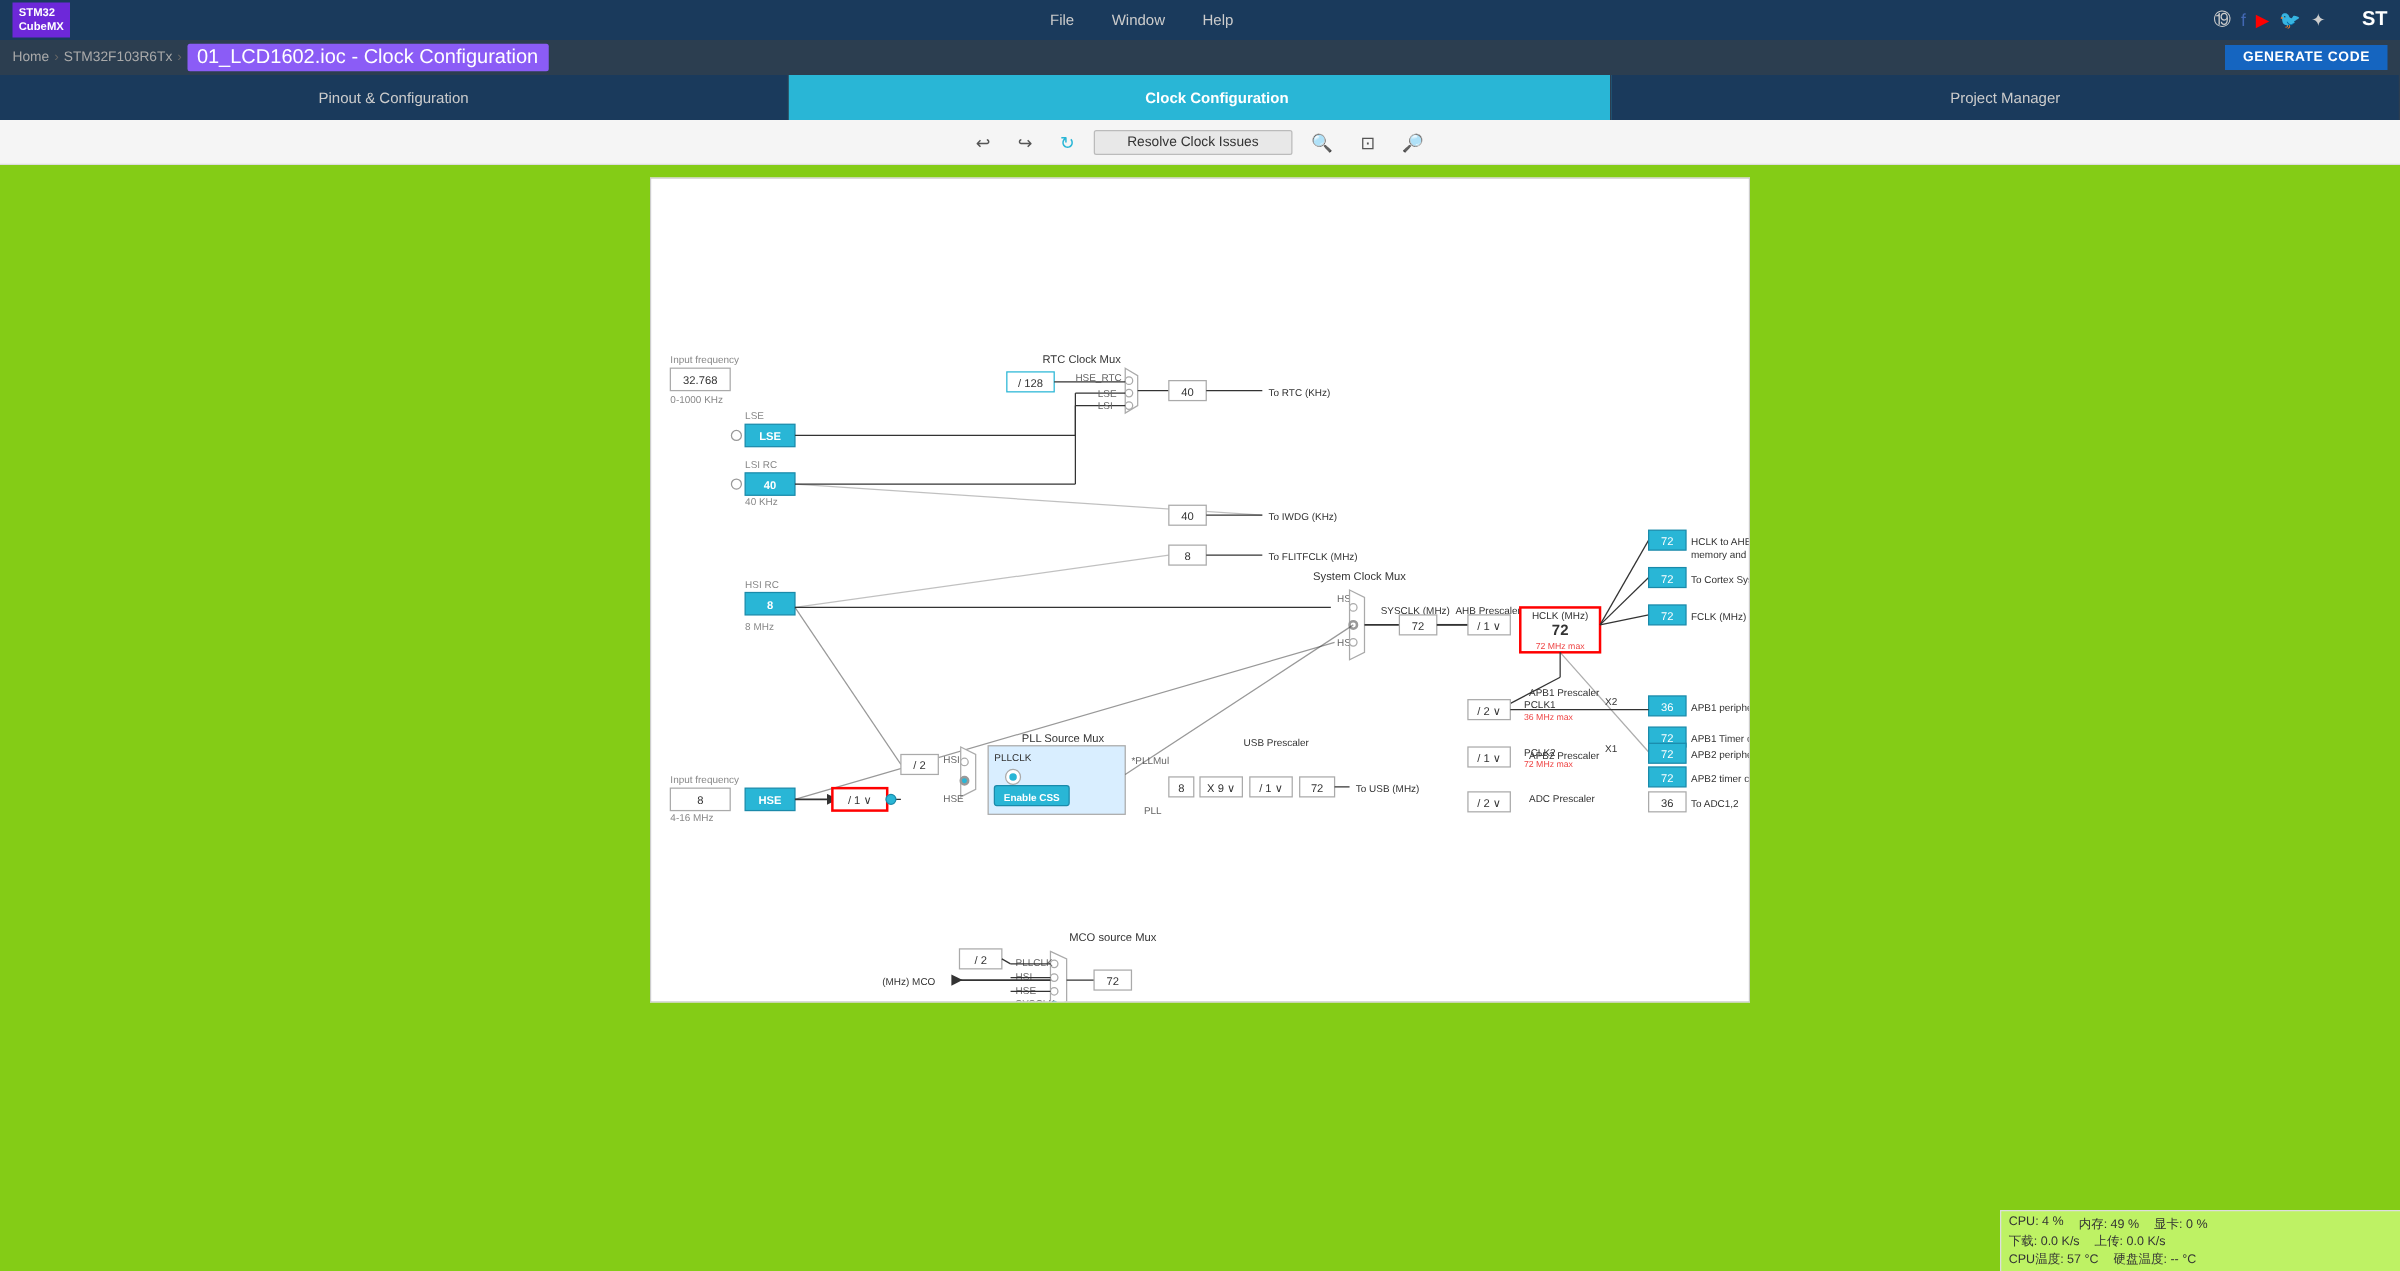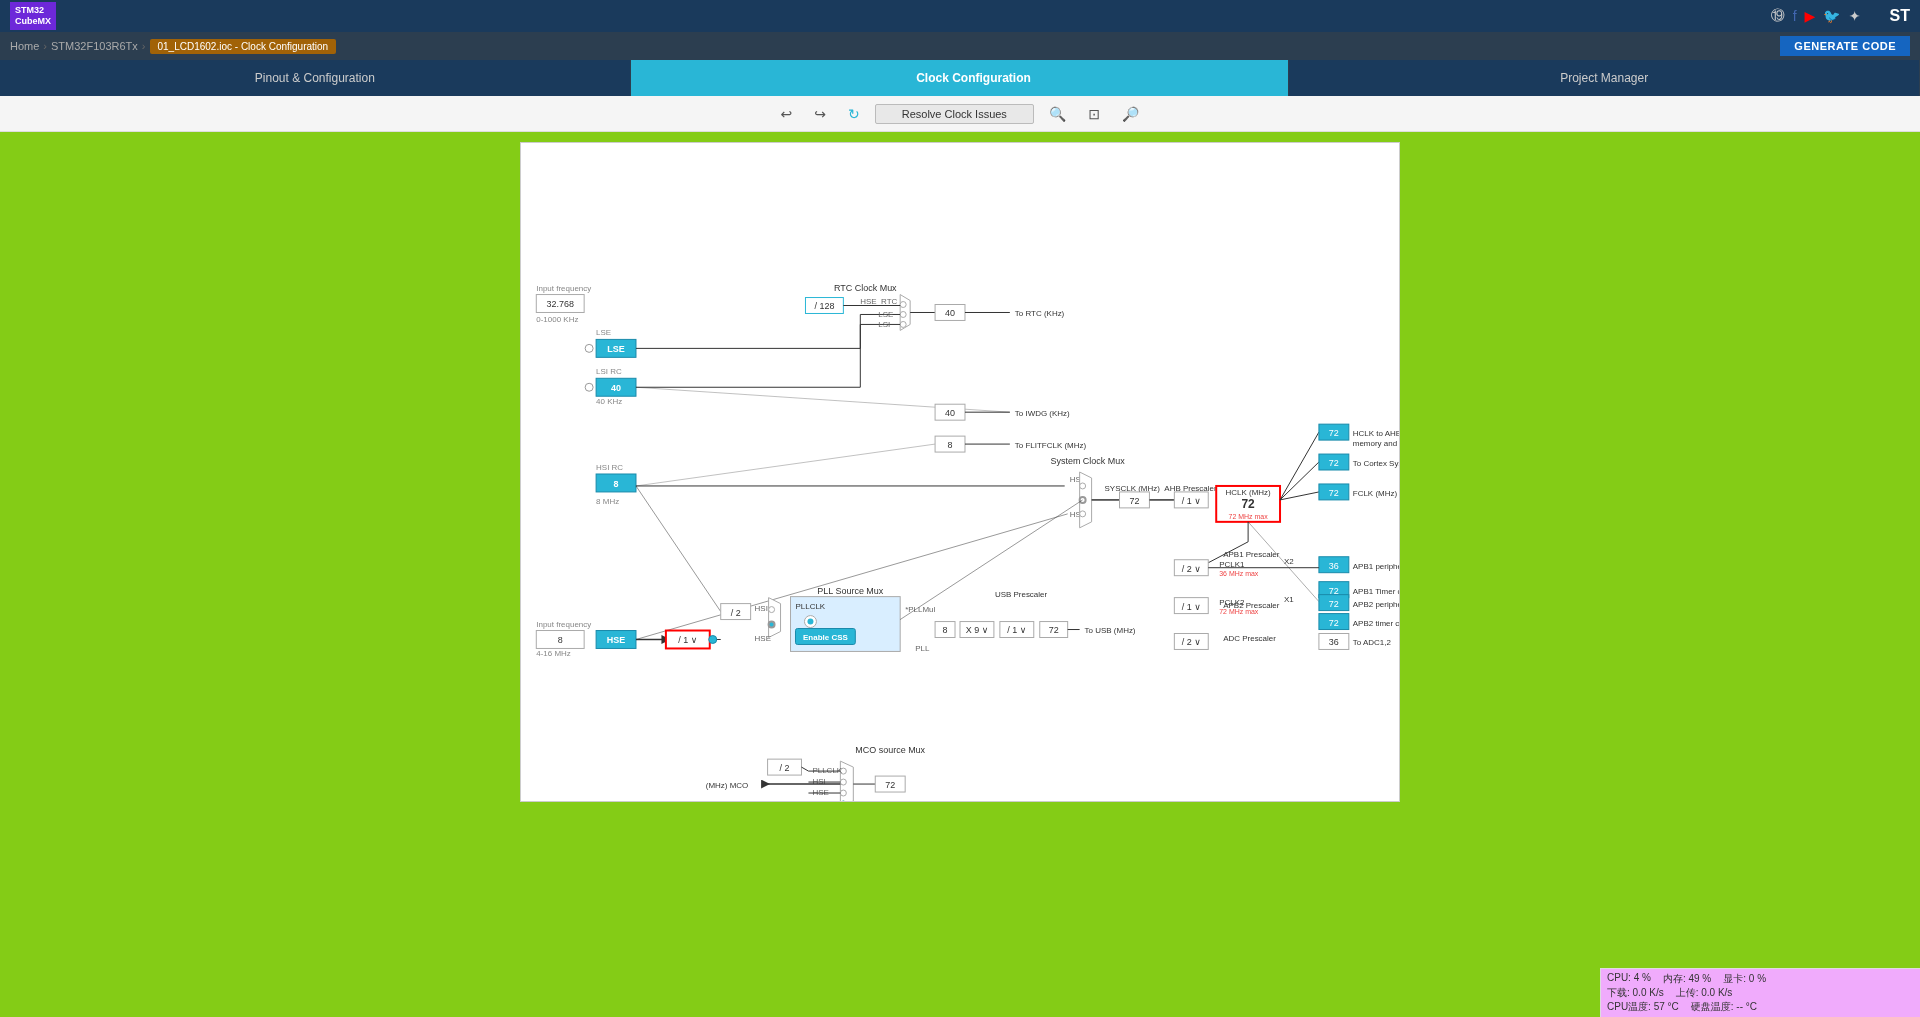--- a/index.html
+++ b/index.html
@@ -27,21 +27,21 @@
       background: #2c3e50;
       display: flex;
       align-items: center;
       padding: 0 10px;
       gap: 0;
       justify-content: space-between;
     }
     #breadcrumb .bc-left { display: flex; align-items: center; gap: 4px; }
     #breadcrumb .bc-item { color: #aaa; font-size: 11px; cursor: pointer; }
     #breadcrumb .bc-sep { color: #666; font-size: 11px; }
-    #breadcrumb .bc-active { color: white; font-size: 10px; background: #a16207; padding: 2px 8px; border-radius: 2px; }
+    #breadcrumb .bc-active { color: white; font-size: 16px; background: #8b5cf6; padding: 2px 8px; border-radius: 2px; }
     #breadcrumb .gen-code-btn {
       background: #1565c0;
       color: white;
       font-size: 11px;
       font-weight: bold;
       padding: 4px 14px;
       border: none;
       cursor: pointer;
       letter-spacing: 0.5px;
     }
@@ -124,35 +124,40 @@
       position: absolute;
       top: 0; left: 0;
       width: 100%; height: 100%;
     }
 
     
     #statusbar {
       position: fixed;
       bottom: 0; right: 0;
       width: 320px;
-      background: #f0abfc;
+      background: #bef264;
       border-top: 1px solid #ddd;
       border-left: 1px solid #ddd;
       font-size: 10px;
       color: #333;
       padding: 3px 6px;
     }
     .status-row { display: flex; gap: 12px; }
   </style>
 </head>
 <body>
 
 <div id="titlebar">
   <div class="logo">
     <div class="logo-box">STM32<br>CubeMX</div>
+  </div>
+  <div class="menu-items">
+    <span class="menu-item">File</span>
+    <span class="menu-item">Window</span>
+    <span class="menu-item">Help</span>
   </div>
   <div class="social-icons">
     <span class="social-icon">⑲</span>
     <span class="social-icon" style="color:#4267B2;">f</span>
     <span class="social-icon" style="color:#FF0000;">▶</span>
     <span class="social-icon" style="color:#1DA1F2;">🐦</span>
     <span class="social-icon">✦</span>
     <span class="social-icon" style="color:white;font-weight:bold;font-size:16px;margin-left:21px;">ST</span>
   </div>
 </div>

